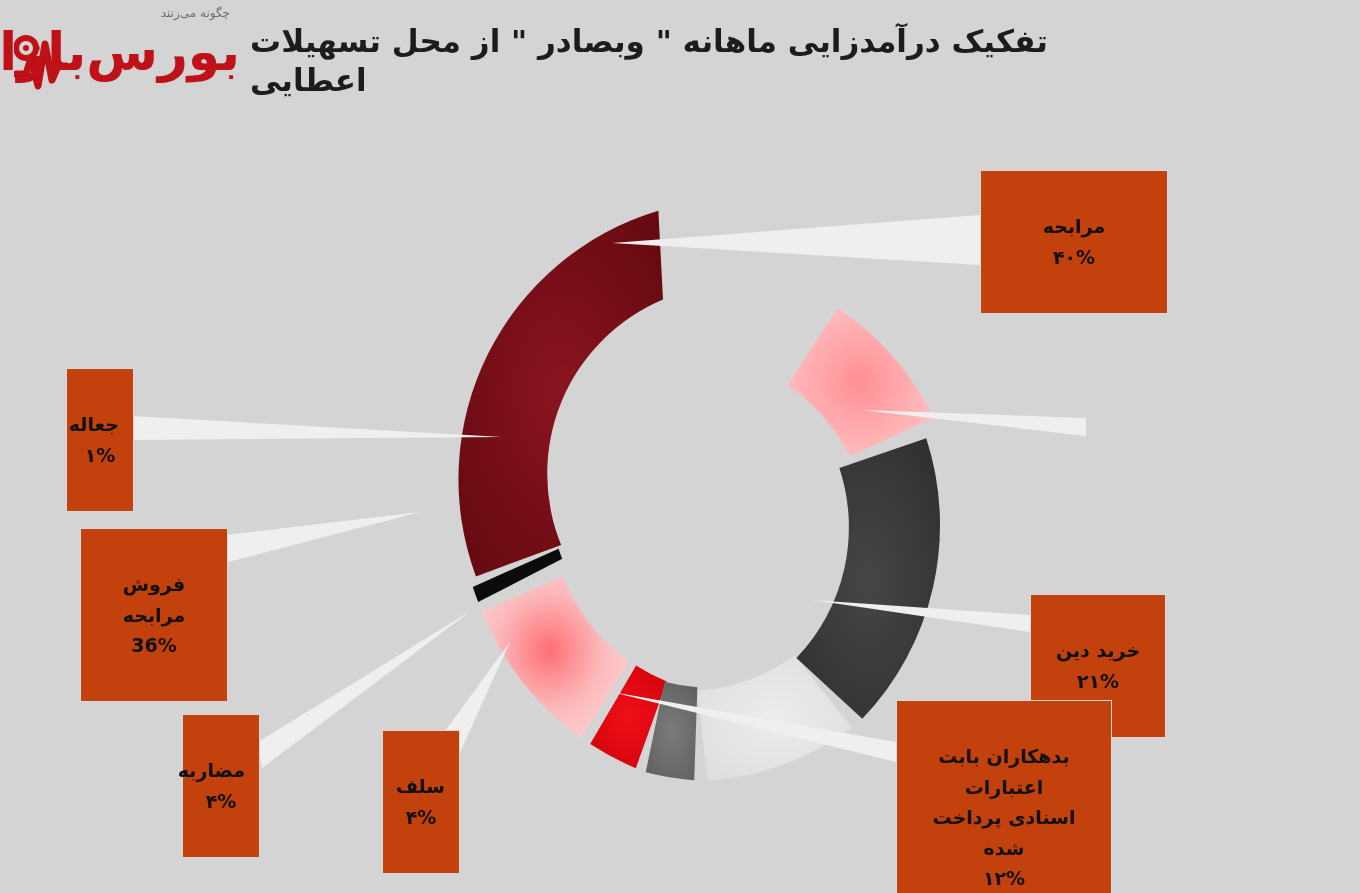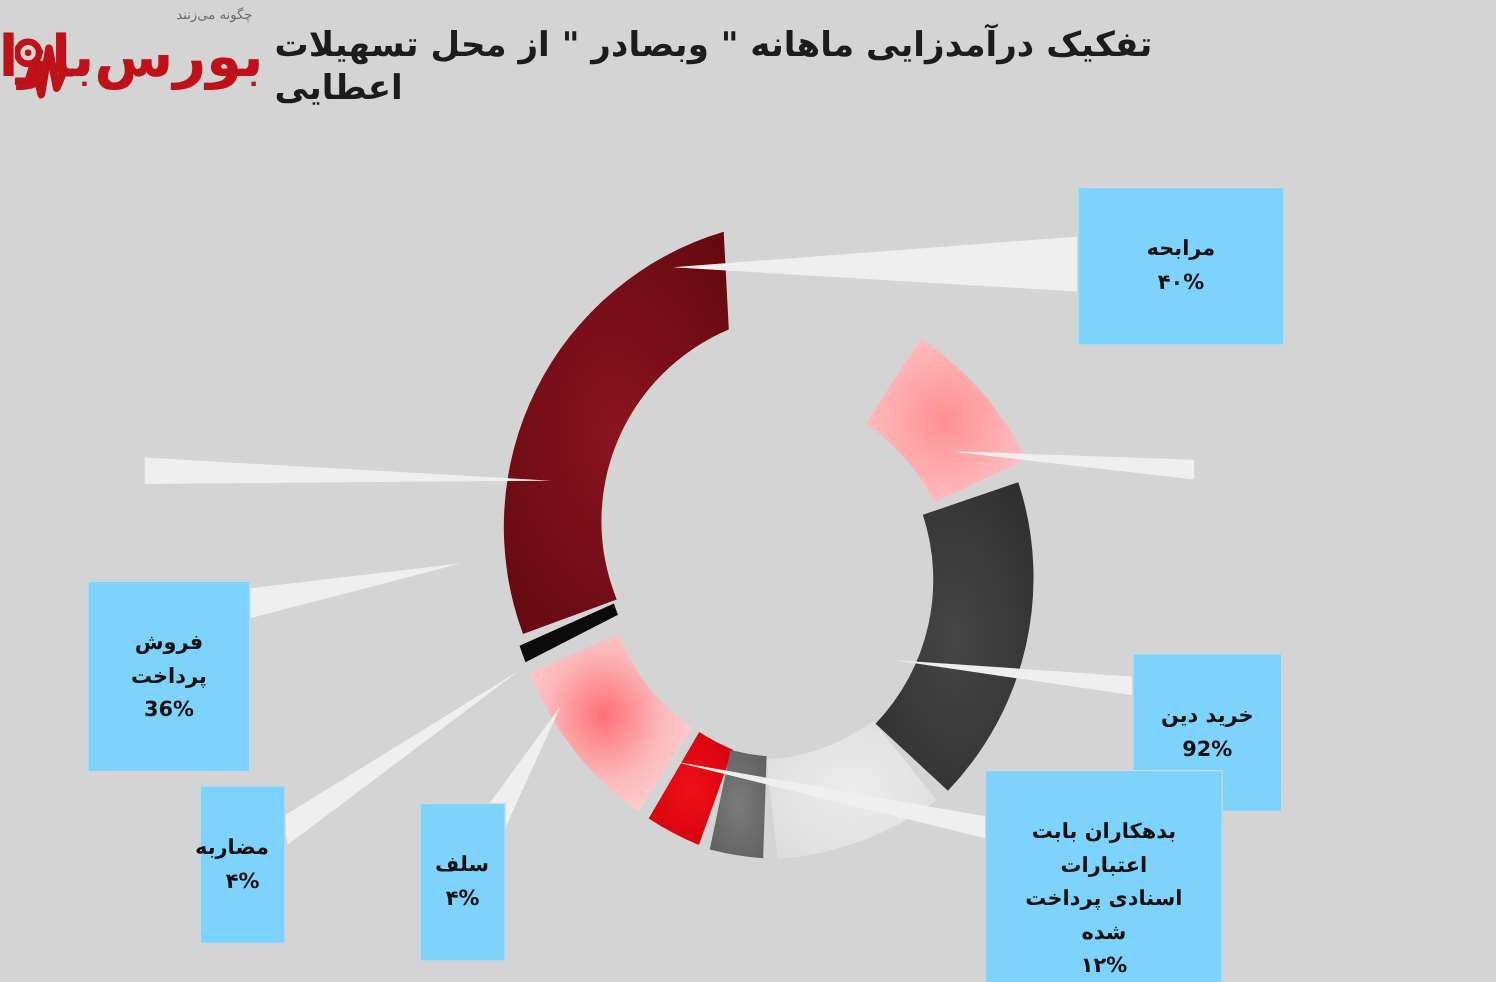--- a/index.html
+++ b/index.html
@@ -42,21 +42,21 @@
     padding-left:10px;
   }
 
   
   .chart-wrap{position:absolute;left:330px;top:140px;width:700px;height:700px;}
   .chart-wrap svg{display:block;}
 
   
   .lbl{
     position:absolute;
-    background:#7dd3fc;
+    background:#c2410c;
     border:1px solid #d9d9d9;
     color:#111;
     font-weight:bold;
     text-align:center;
     direction:rtl;
     font-size:19px;
     line-height:1.6;
     padding:10px 14px;
     box-sizing:border-box;
     white-space:pre-line;
@@ -149,38 +149,42 @@
   </svg>
 
   <div class="lbl" style="left:980px;top:170px;width:188px;">
     <span>مرابحه</span>
     <span class="pct">۴۰%</span>
   </div>
 
 
   <div class="lbl" style="left:1030px;top:594px;width:136px;">
     <span>خرید دین</span>
-    <span class="pct">92%</span>
+    <span class="pct">۲۱%</span>
   </div>
 
   <div class="lbl" style="left:896px;top:700px;width:216px;">
     <span>بدهکاران بابت اعتبارات
 اسنادی پرداخت شده</span>
     <span class="pct">۱۲%</span>
   </div>
 
   <div class="lbl" style="left:382px;top:730px;width:78px;">
     <span>سلف</span>
     <span class="pct">۴%</span>
   </div>
 
   <div class="lbl" style="left:182px;top:714px;width:78px;">
     <span>مضاربه</span>
     <span class="pct">۴%</span>
   </div>
 
   <div class="lbl" style="left:80px;top:528px;width:148px;">
-    <span>فروش پرداخت</span>
+    <span>فروش مرابحه</span>
     <span class="pct">36%</span>
   </div>
 
+  <div class="lbl" style="left:66px;top:368px;width:68px;">
+    <span>جعاله</span>
+    <span class="pct">۱%</span>
+  </div>
 
 </div>
 
 </body></html>

